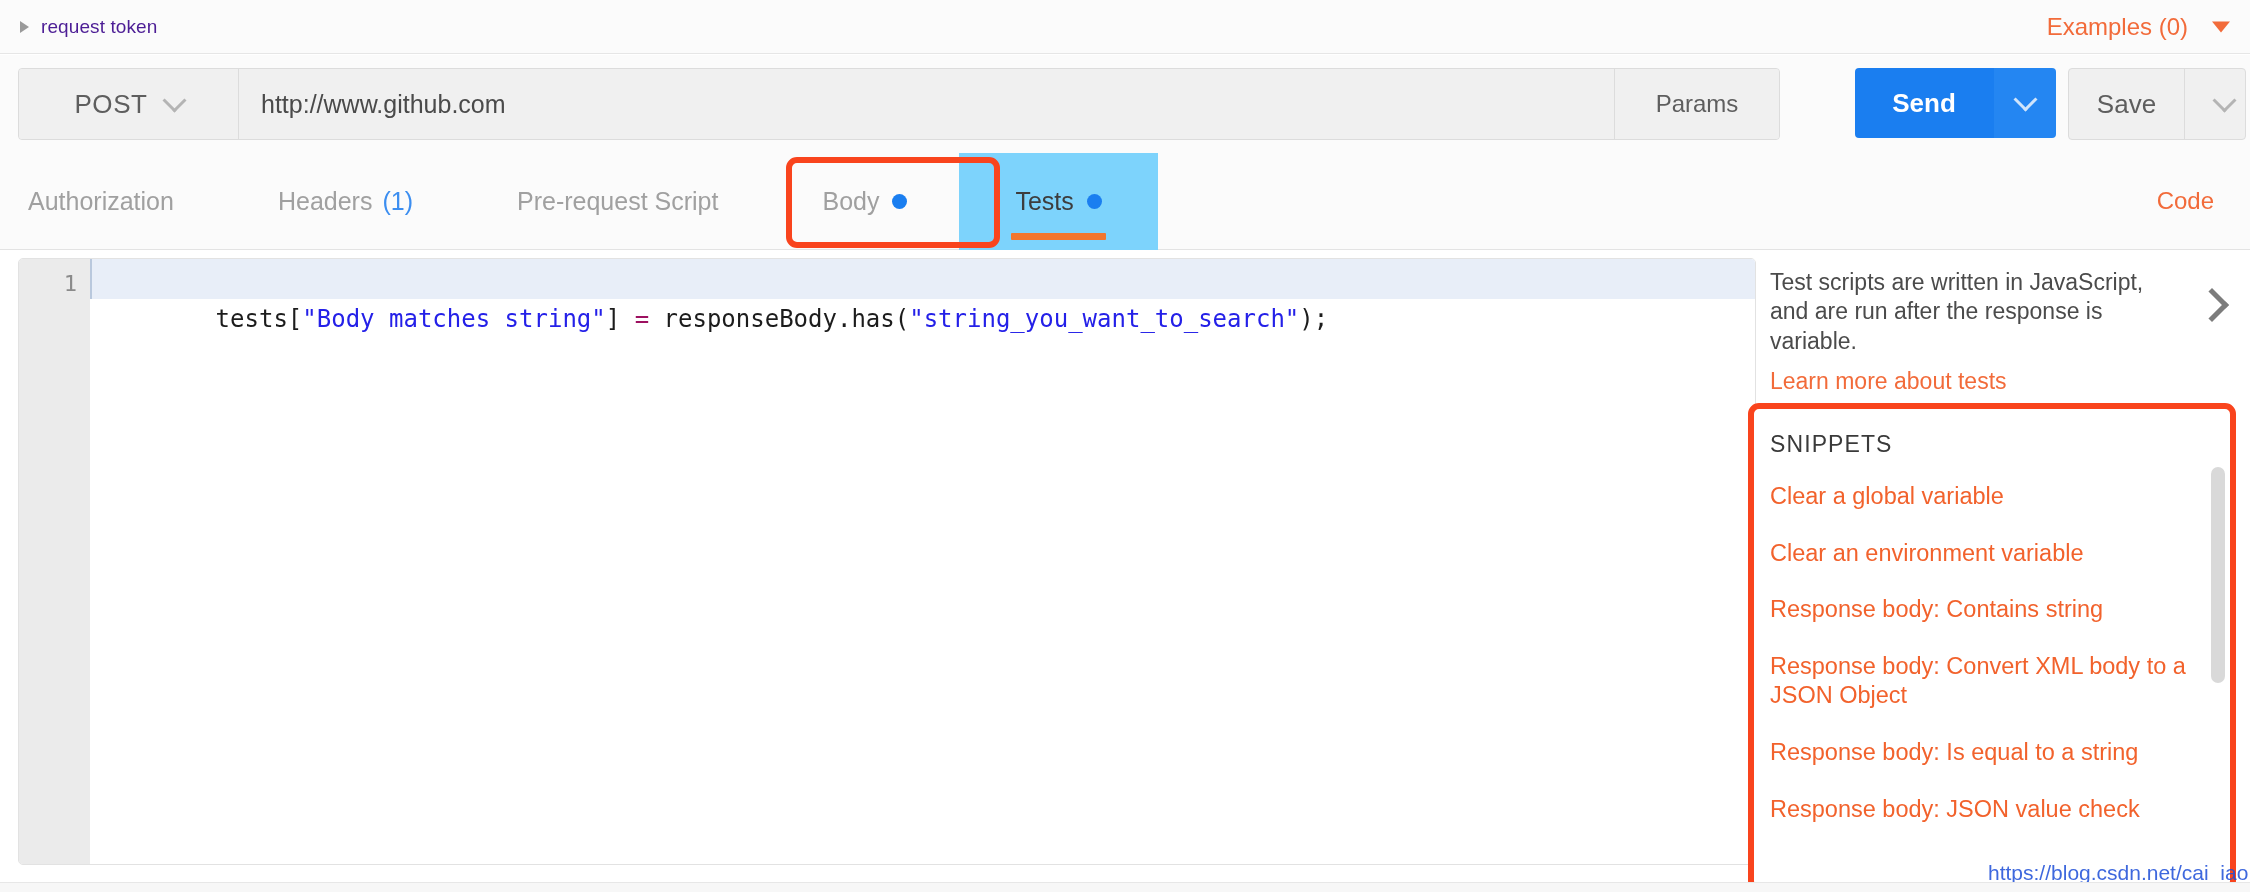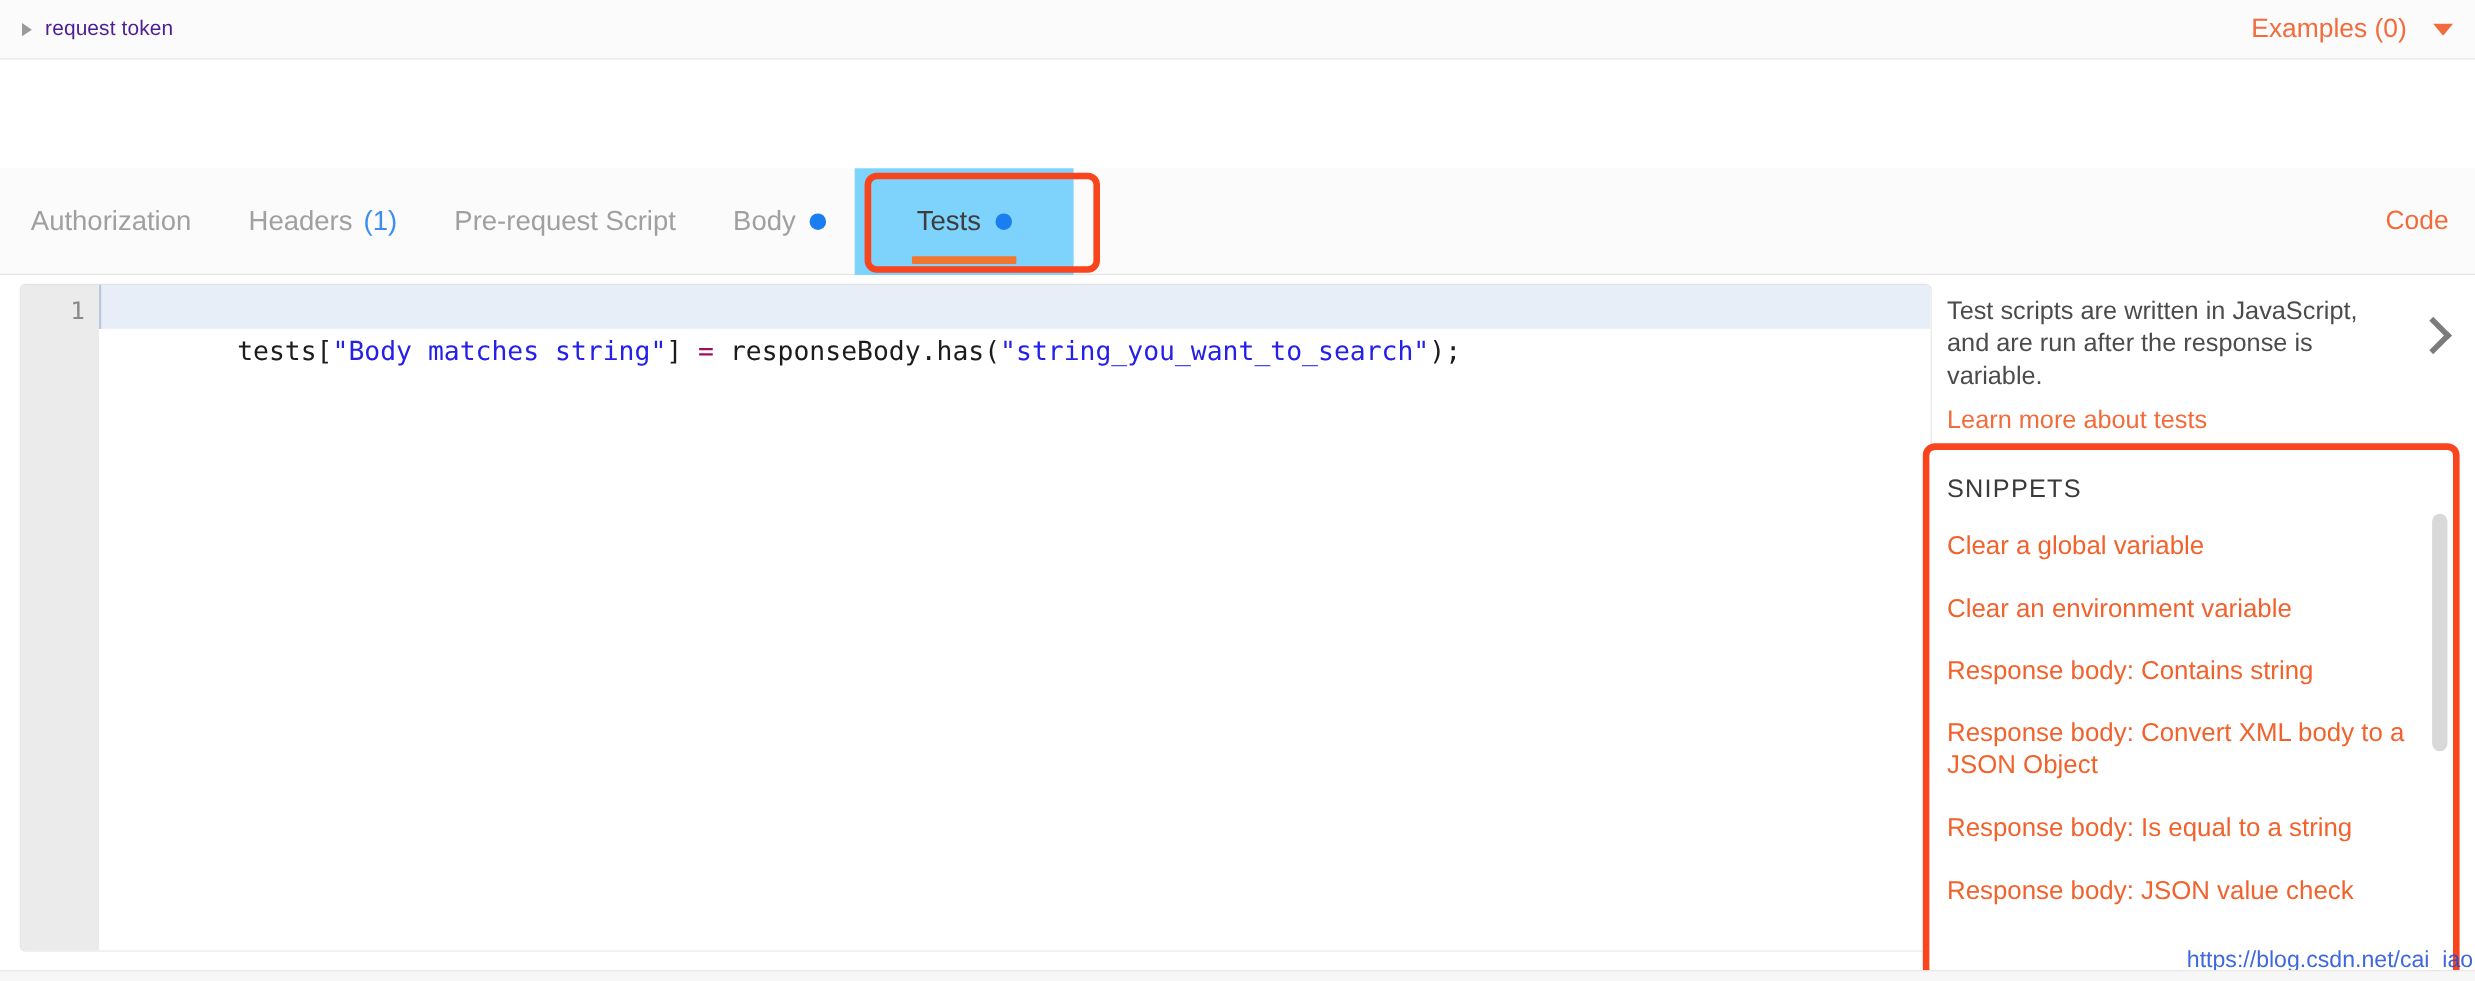--- a/index.html
+++ b/index.html
@@ -224,21 +224,21 @@
     position: absolute;
     left: 0; top: 0;
     height: 97px;
     display: flex;
     align-items: stretch;
   }
   .tab {
     display: flex;
     align-items: center;
     justify-content: center;
-    padding: 0 26px;
+    padding: 0 52px;
     font-size: 25px;
     color: #a0a0a0;
     cursor: pointer;
     position: relative;
     white-space: nowrap;
   }
   .tab:first-child { padding-left: 28px; }
   .tab.active {
     color: #3d3d3d;
     background: #7dd3fc;
@@ -256,21 +256,21 @@
   .dot {
     display: inline-block;
     width: 15px; height: 15px;
     border-radius: 50%;
     background: #1a7ef0;
     margin-left: 13px;
     vertical-align: middle;
   }
   .code-link {
     position: absolute;
-    right: 24px;
+    right: 36px;
     top: 50%;
     transform: translateY(-50%);
     color: #f26b3a;
     font-size: 24px;
     cursor: pointer;
   }
 
   
   .annot-tests {
     position: absolute;
@@ -429,20 +429,45 @@
 
 <div class="app">
 
   <div class="topbar">
     <div class="collapse-caret"></div>
     <div class="request-title">request token</div>
     <div class="examples-link">Examples (0)</div>
     <div class="examples-caret"></div>
   </div>
 
+  <div class="urlrow">
+
+    <div class="url-group">
+      <div class="method-select">
+        <span class="method-label">POST</span>
+        <span class="chev"></span>
+      </div>
+      <input class="url-input" type="text" value="http://www.github.com" style="">
+      <div class="params-btn">Params</div>
+    </div>
+
+    <div class="send-group">
+      <div class="send-btn">Send</div>
+      <div class="send-caret">
+        <span class="chev"></span>
+      </div>
+    </div>
+
+    <div class="save-group">
+      <div class="save-btn">Save</div>
+      <div class="save-caret">
+        <span class="chev"></span>
+      </div>
+    </div>
+  </div>
 
   <div class="tabsrow">
     <div class="tabs">
 
       <div class="tab">
         <span>Authorization</span>
       </div>
 
       <div class="tab">
         <span>Headers</span>

